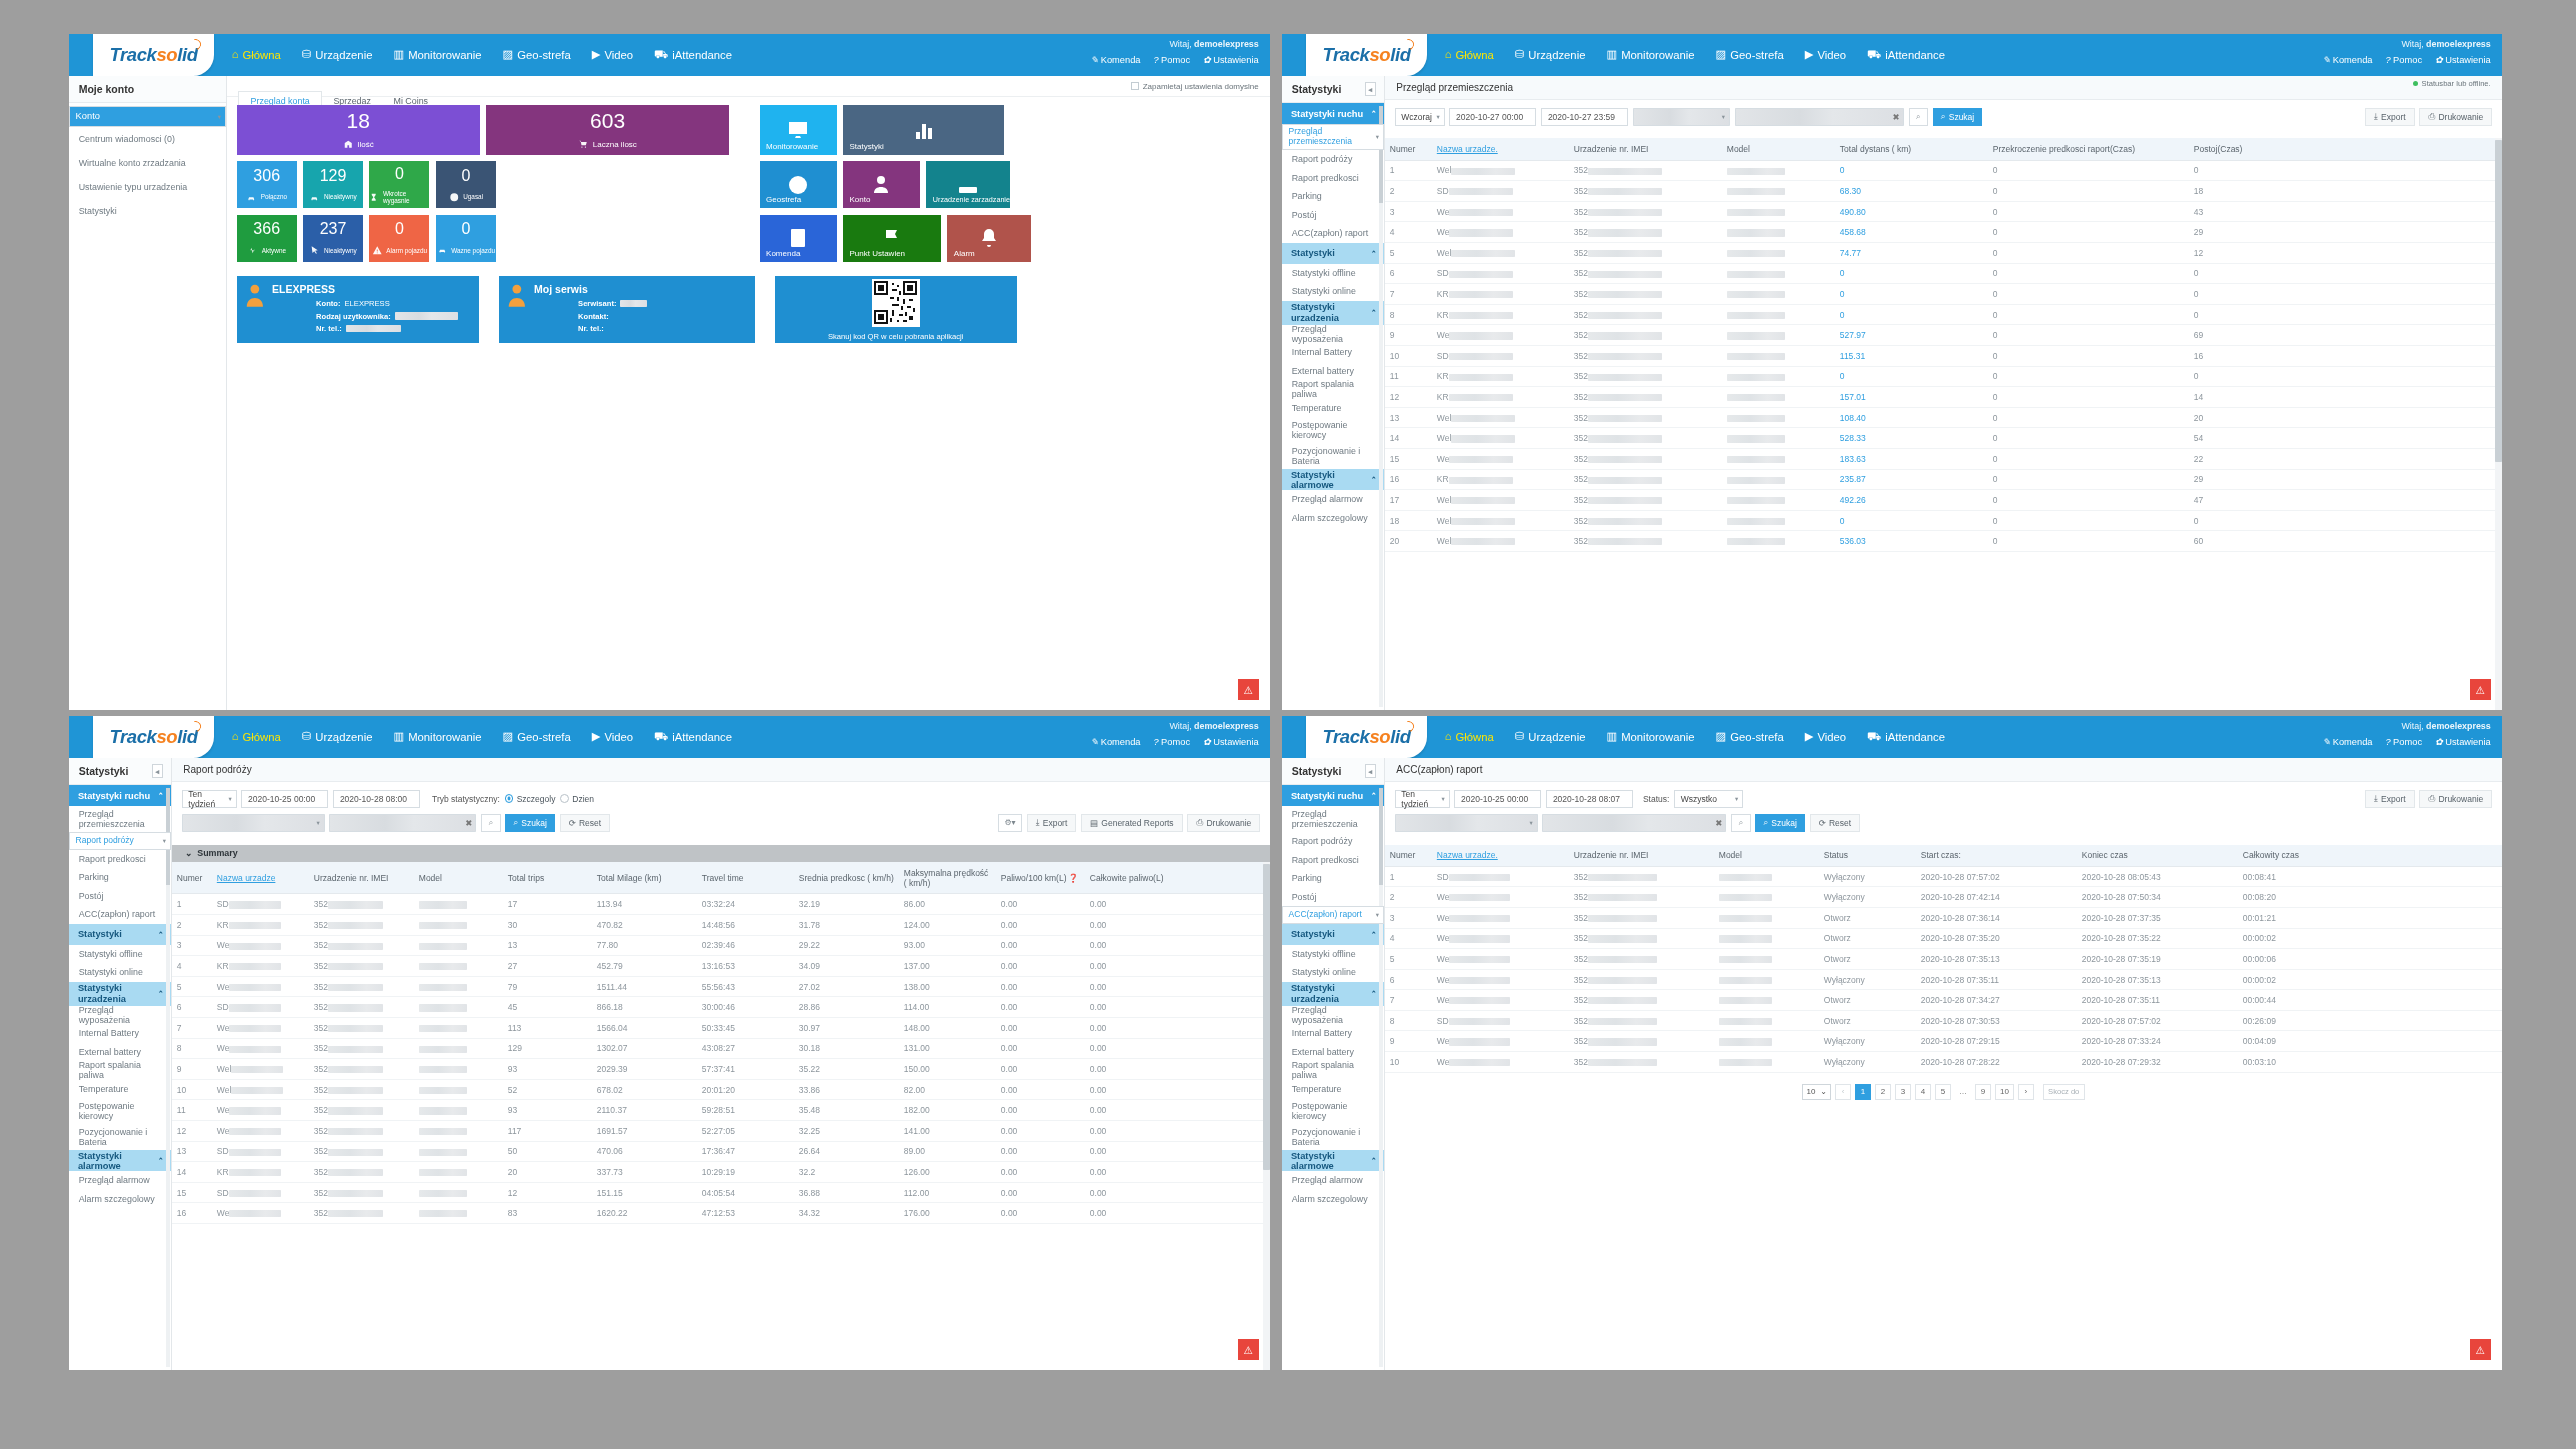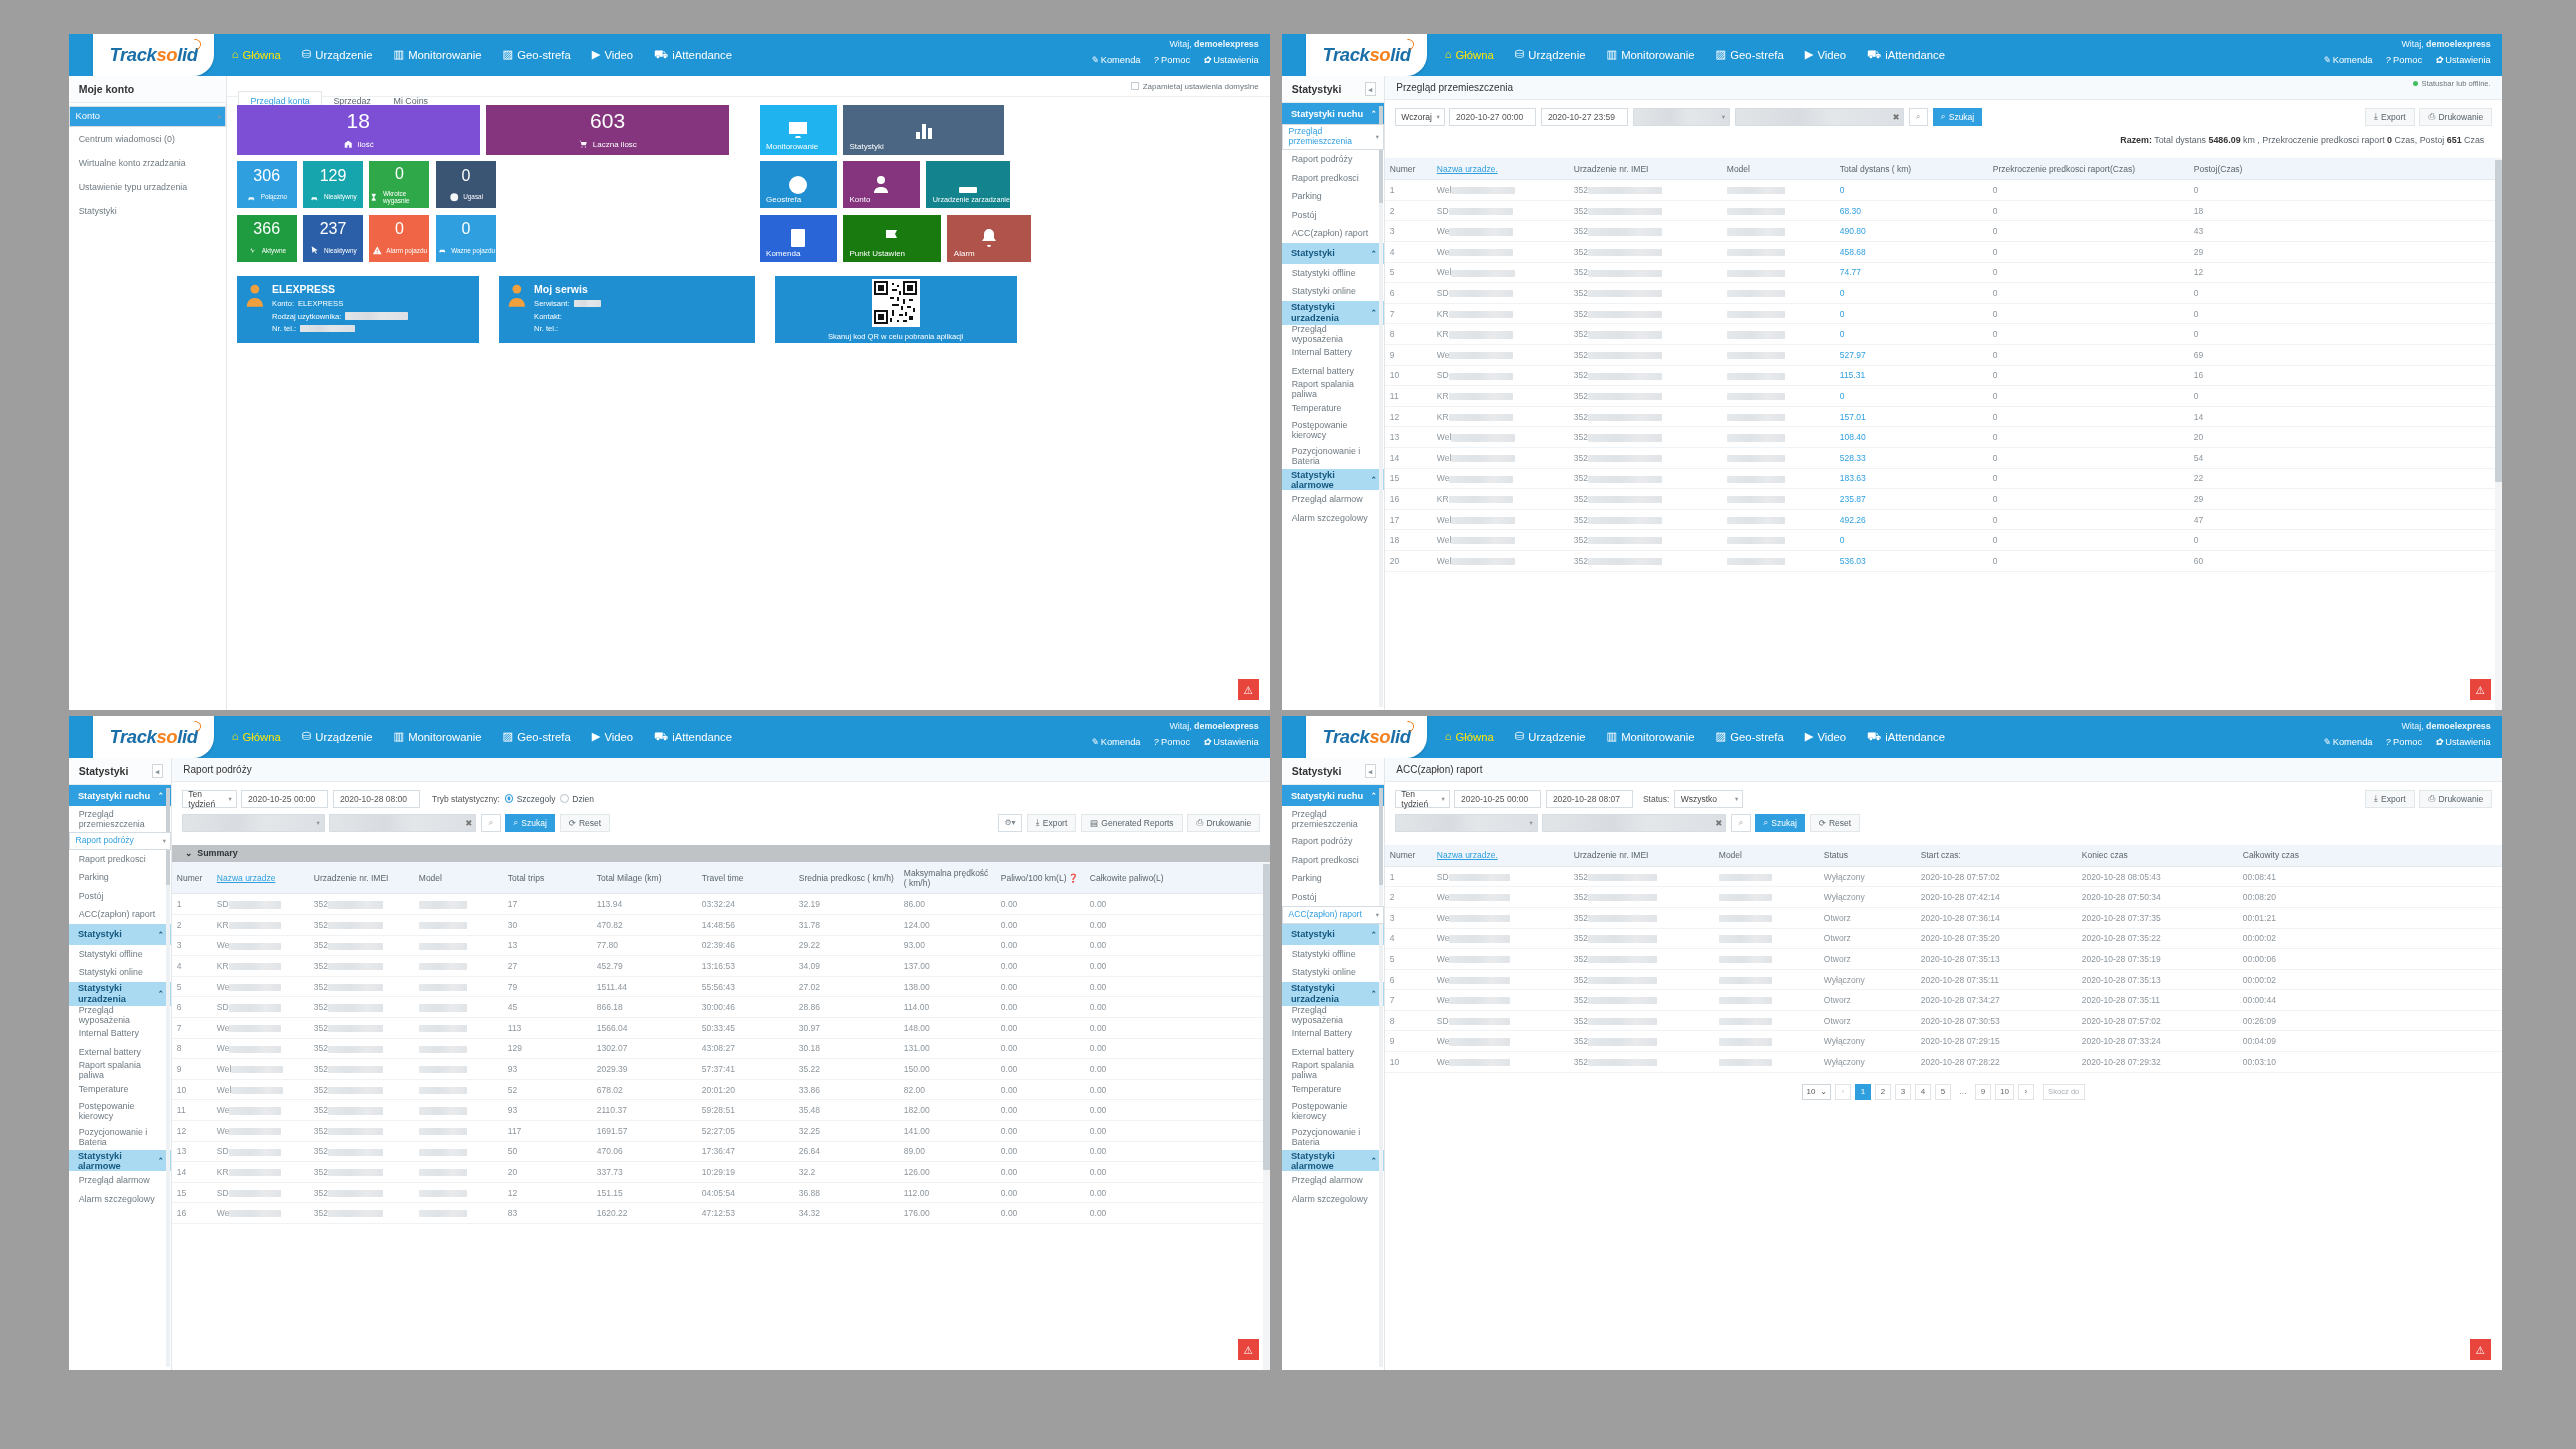--- a/index.html
+++ b/index.html
@@ -126,21 +126,21 @@
   .ntile { position:relative; display:flex; align-items:center; justify-content:center; color:#fff; }
   .ntile .lab { position:absolute; left:6.4px; bottom:4px; font-size:8px; }
   .ntile svg { width:24px; height:24px; fill:#fff; }
 
   .info-row { display:flex; gap:20px; padding:0 9.7px 8px 9.7px; }
   .infocard { background:#1f8fd1; color:#fff; padding:7.2px 9.7px; display:flex; gap:8px; }
   .infocard .av { width:17.7px; height:24px; }
   .infocard .av svg { width:17.7px; height:24px; fill:#f2a03d; }
   .infocard h4 { font-size:10.5px; font-weight:bold; margin-bottom:4px; }
   .infocard .ln { font-size:7.6px; margin-bottom:3.2px; display:flex; gap:4px; align-items:center; }
-  .infocard .ln b { font-weight:normal; }
+  .infocard .ln b { font-weight:bold;margin-left:44px; }
   .qrcard { background:#1f8fd1; display:flex; flex-direction:column; align-items:center; justify-content:center; gap:4.8px; }
   .qrbox { width:48px; height:48px; background:#fff; padding:2.4px; }
   .qrcard .qtxt { font-size:7.6px; color:#fff; }
 
   .alertbtn { position:absolute; right:11.3px; bottom:9.7px; width:21px; height:21px; background:#e8453c;
               display:flex; align-items:center; justify-content:center; color:#fff; font-size:10.5px; cursor:pointer; }
 
   .status-pill { position:absolute; right:11.3px; top:3.2px; font-size:7.6px; color:#6b757c; display:flex; align-items:center; gap:3.2px; }
   .status-pill .led { width:5.6px; height:5.6px; border-radius:50%; background:#3fbf5f; display:block; }
 
@@ -658,32 +658,20 @@
           <div class="spacer"></div>
           <div class="btn-ghost">
                 <span>⤓</span>
                 <span>Export</span>
               </div>
           <div class="btn-ghost">
                 <span>⎙</span>
                 <span>Drukowanie</span>
               </div>
         </div>
-        <div class="summary-line" style="text-align:right;padding-right:8px">
-          <b>Razem:</b>
-          <span>Total dystans</span>
-          <b>5486.09</b>
-          <span>km ,</span>
-          <span>Przekroczenie predkosci raport</span>
-          <b>0</b>
-          <span>Czas,</span>
-          <span>Postoj</span>
-          <b>651</b>
-          <span>Czas</span>
-        </div>
       </div>
 
       <div class="tblwrap">
         <table class="tbl">
           <thead>
                 <tr>
             <th style="width:47px">Numer</th>
             <th class="link" style="width:137px">Nazwa urzadze.</th>
             <th style="width:153px">Urzadzenie nr. IMEI</th>
             <th style="width:113px">Model</th>

